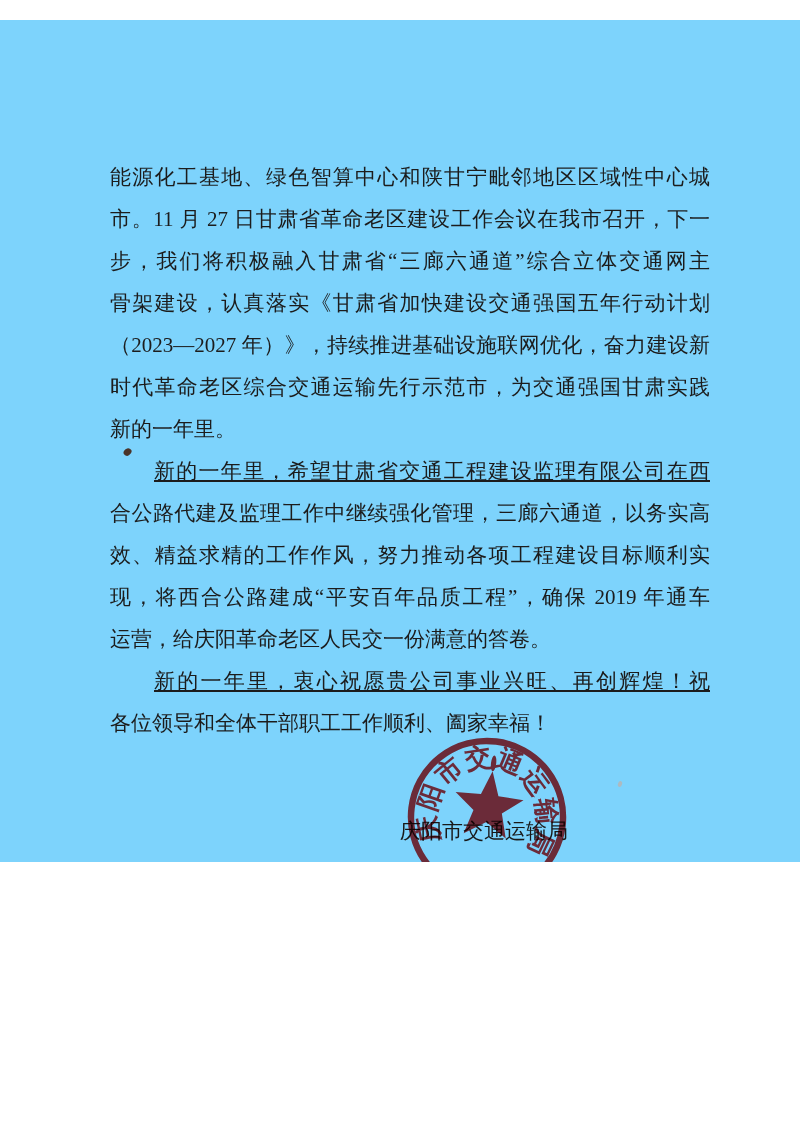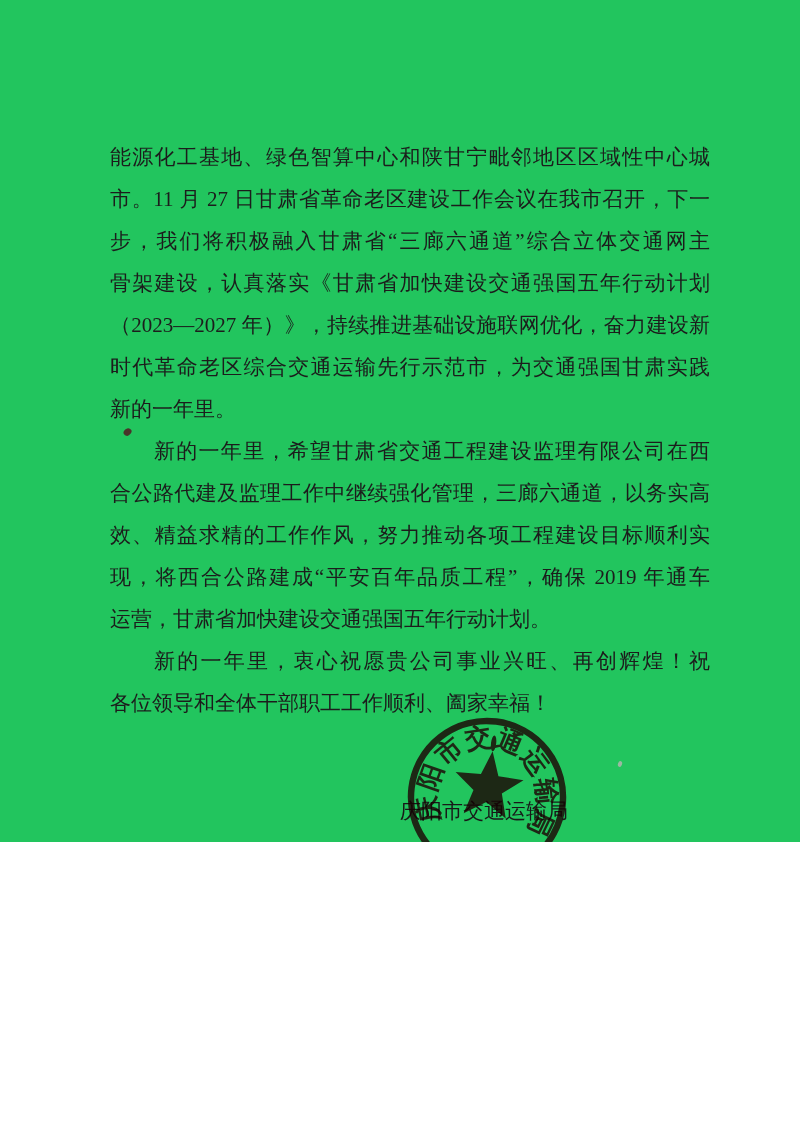--- a/index.html
+++ b/index.html
@@ -1,42 +1,43 @@
 <!DOCTYPE html>
 <html><head>
 <meta charset="utf-8">
 <style>
   * { margin: 0; padding: 0; box-sizing: border-box; }
   html, body { background: #ffffff; }
   .page {
     position: relative;
     width: 800px;
     height: 842px;
-    background: #22c55e;
+    background: #7dd3fc;
     overflow: hidden;
     font-family: "Liberation Serif", "DejaVu Serif", serif;
     color: #1c1c1c;
+    margin-top: 20px;
   }
   .doc {
     position: absolute;
     left: 110px;
     top: 136px;
     width: 600px;
     font-size: 21px;
   }
   .line {
     width: 600px;
     height: 42px;
     line-height: 42px;
     text-align: justify;
     text-align-last: justify;
     text-justify: inter-character;
     overflow: hidden;
   }
-  .line.indent { text-indent: 44px; }
+  .line.indent { text-indent: 44px; text-decoration: underline; }
   .line.para-end { text-align-last: left; }
   .ink-speck {
     position: absolute;
     left: 124px;
     top: 428px;
     width: 7px;
     height: 8px;
     background: #4a342a;
     border-radius: 60% 40% 55% 45%;
     transform: rotate(35deg);
@@ -107,21 +108,21 @@
       <div class="line">骨架建设，认真落实《甘肃省加快建设交通强国五年行动计划</div>
       <div class="line">（2023—2027 年）》，持续推进基础设施联网优化，奋力建设新</div>
       <div class="line">时代革命老区综合交通运输先行示范市，为交通强国甘肃实践</div>
       <div class="line para-end">新的一年里。</div>
     </div>
     <div>
       <div class="line indent">新的一年里，希望甘肃省交通工程建设监理有限公司在西</div>
       <div class="line">合公路代建及监理工作中继续强化管理，三廊六通道，以务实高</div>
       <div class="line">效、精益求精的工作作风，努力推动各项工程建设目标顺利实</div>
       <div class="line">现，将西合公路建成“平安百年品质工程”，确保 2019 年通车</div>
-      <div class="line para-end">运营，甘肃省加快建设交通强国五年行动计划。</div>
+      <div class="line para-end">运营，给庆阳革命老区人民交一份满意的答卷。</div>
     </div>
     <div>
       <div class="line indent">新的一年里，衷心祝愿贵公司事业兴旺、再创辉煌！祝</div>
       <div class="line para-end">各位领导和全体干部职工工作顺利、阖家幸福！</div>
     </div>
   </div>
 
   <div class="ink-speck"></div>
   <div class="faint-mark"></div>
 

